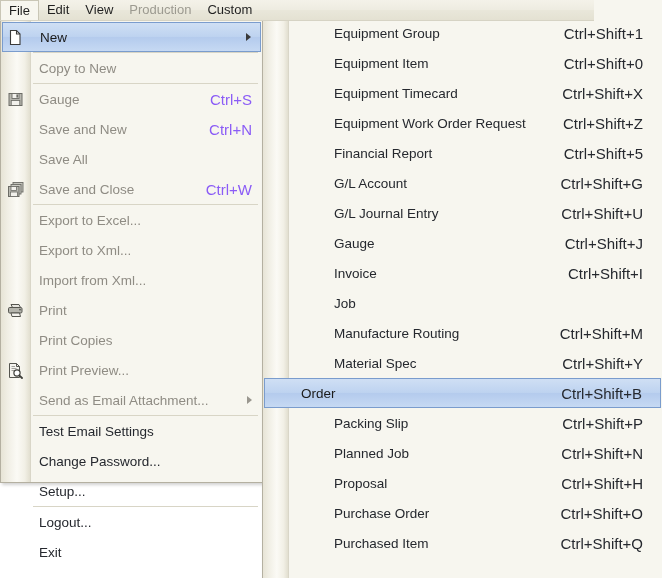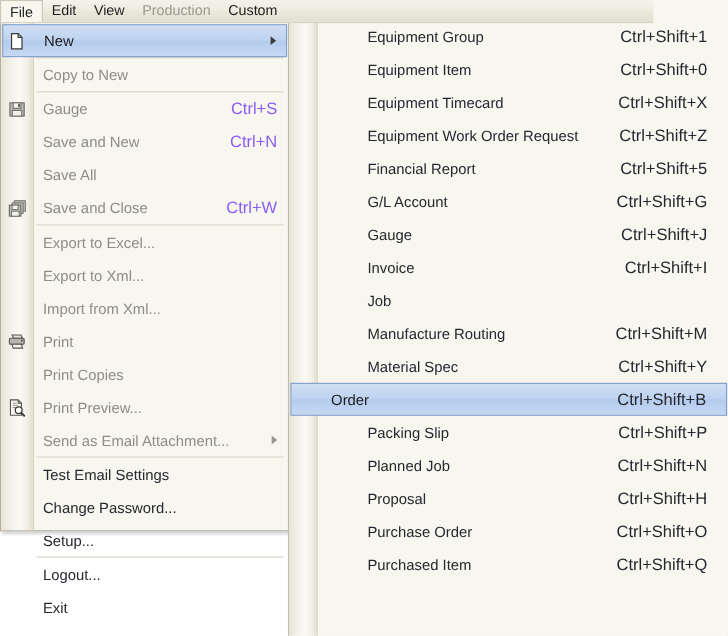--- a/index.html
+++ b/index.html
@@ -324,20 +324,25 @@
         <span class="mi-label">Financial Report</span>
         <span class="mi-spacer"></span>
         <span class="mi-accel">Ctrl+Shift+5</span>
       </div>
       <div class="menu-item">
         <span class="mi-label">G/L Account</span>
         <span class="mi-spacer"></span>
         <span class="mi-accel">Ctrl+Shift+G</span>
       </div>
       <div class="menu-item">
+        <span class="mi-label">G/L Journal Entry</span>
+        <span class="mi-spacer"></span>
+        <span class="mi-accel">Ctrl+Shift+U</span>
+      </div>
+      <div class="menu-item">
         <span class="mi-label">Gauge</span>
         <span class="mi-spacer"></span>
         <span class="mi-accel">Ctrl+Shift+J</span>
       </div>
       <div class="menu-item">
         <span class="mi-label">Invoice</span>
         <span class="mi-spacer"></span>
         <span class="mi-accel">Ctrl+Shift+I</span>
       </div>
       <div class="menu-item">

